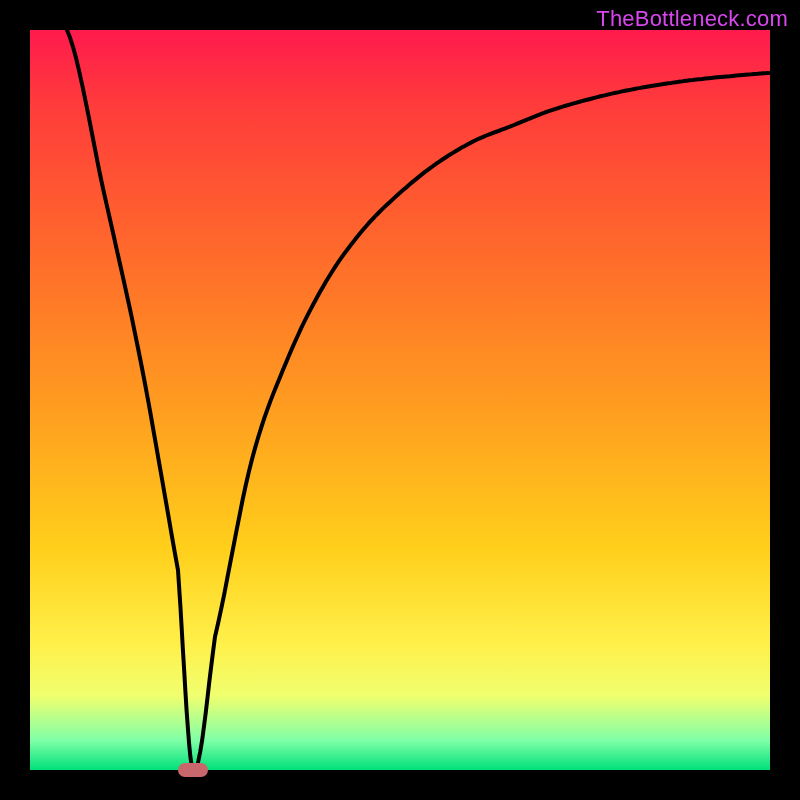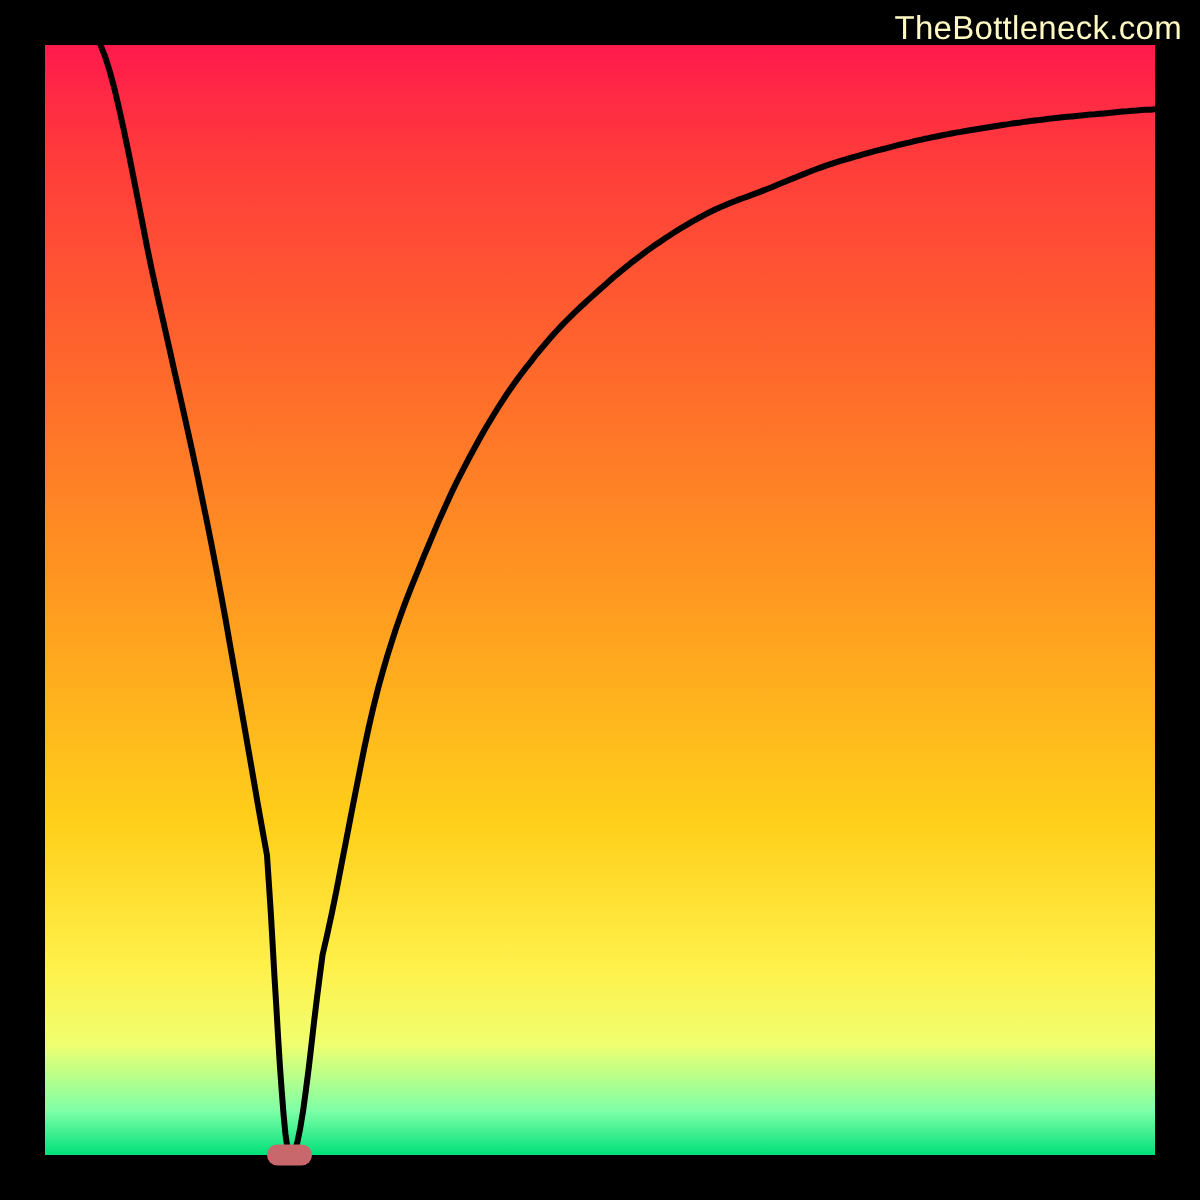--- a/index.html
+++ b/index.html
@@ -34,21 +34,21 @@
       #fff04a 83%,
       #f0ff6f 90%,
       #7fffa7 96%,
       #00e07a 100%
     );
   }
   .attribution {
     position: absolute;
     top: 6px;
     right: 12px;
-    color: #fef9c3;
+    color: #d946ef;
     font-size: 22px;
     font-weight: 500;
     letter-spacing: 0.2px;
   }
   svg.curve {
     position: absolute;
     left: 0;
     top: 0;
     width: 740px;
     height: 740px;

